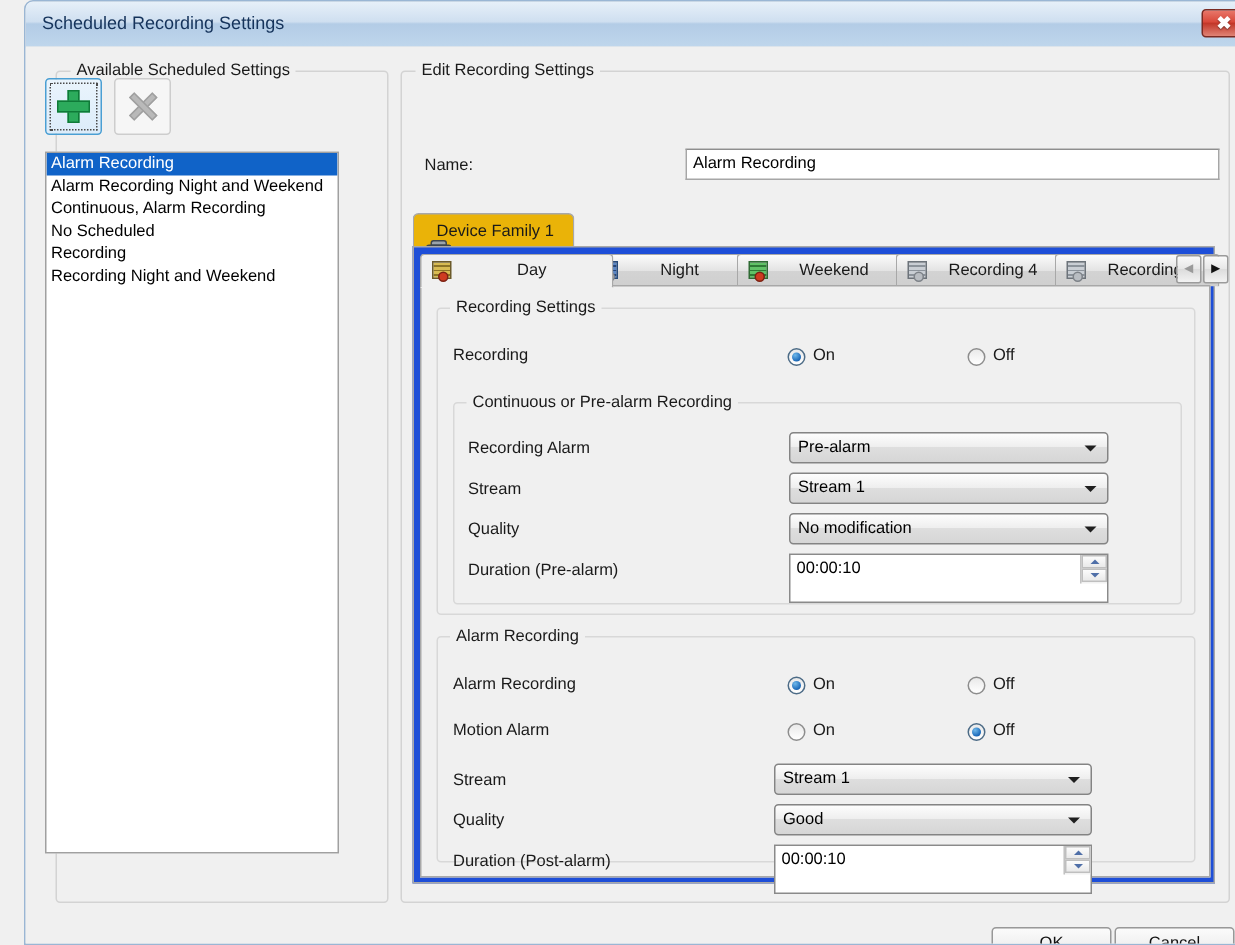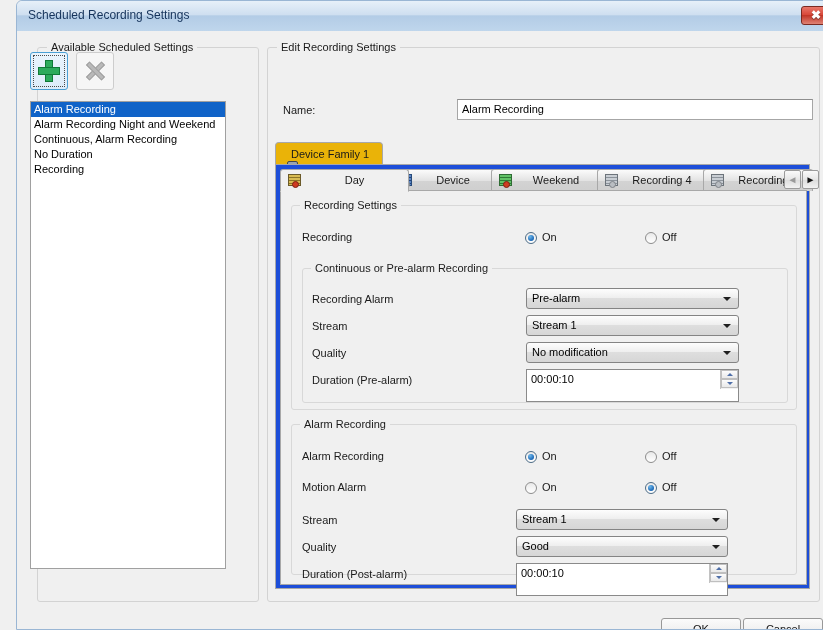--- a/index.html
+++ b/index.html
@@ -547,22 +547,23 @@
       <div class="plus-icon"></div>
     </div>
     <div class="tool-btn" id="btn-delete">
       <div class="x-icon"></div>
     </div>
 
     <div id="listbox">
       <div class="list-item selected">Alarm Recording</div>
       <div class="list-item">Alarm Recording Night and Weekend</div>
       <div class="list-item">Continuous, Alarm Recording</div>
-      <div class="list-item">No Duration</div>
+      <div class="list-item">No Scheduled</div>
       <div class="list-item">Recording</div>
+      <div class="list-item">Recording Night and Weekend</div>
     </div>
 
     <div class="groupbox" id="gb-edit">
       <div class="gb-title">Edit Recording Settings</div>
     </div>
 
     <div id="name-label" class="field-label">Name:</div>
     <div id="name-input" placeholder="">Alarm Recording</div>
 
     <div id="outer-tabstrip">
@@ -583,21 +584,21 @@
           <span class="itab-ico">
             <span class="sched-icon"><span class="stack"></span><span class="dot"></span></span>
           </span>
           <span class="itab-label">Day</span>
         </div>
 
         <div class="inner-tab" style="left:111px; width:104px;">
           <span class="itab-ico">
             <span class="sched-icon gray"><span class="stack" style="border-color:#274a7a;background:repeating-linear-gradient(to bottom,#5b86c4 0px,#5b86c4 2px,#24457a 2px,#24457a 3px);"></span><span class="dot"></span></span>
           </span>
-          <span class="itab-label">Device</span>
+          <span class="itab-label">Night</span>
         </div>
 
         <div class="inner-tab" style="left:211px; width:110px;">
           <span class="itab-ico">
             <span class="sched-icon green"><span class="stack"></span><span class="dot"></span></span>
           </span>
           <span class="itab-label">Weekend</span>
         </div>
 
         <div class="inner-tab" style="left:317px; width:110px;">

